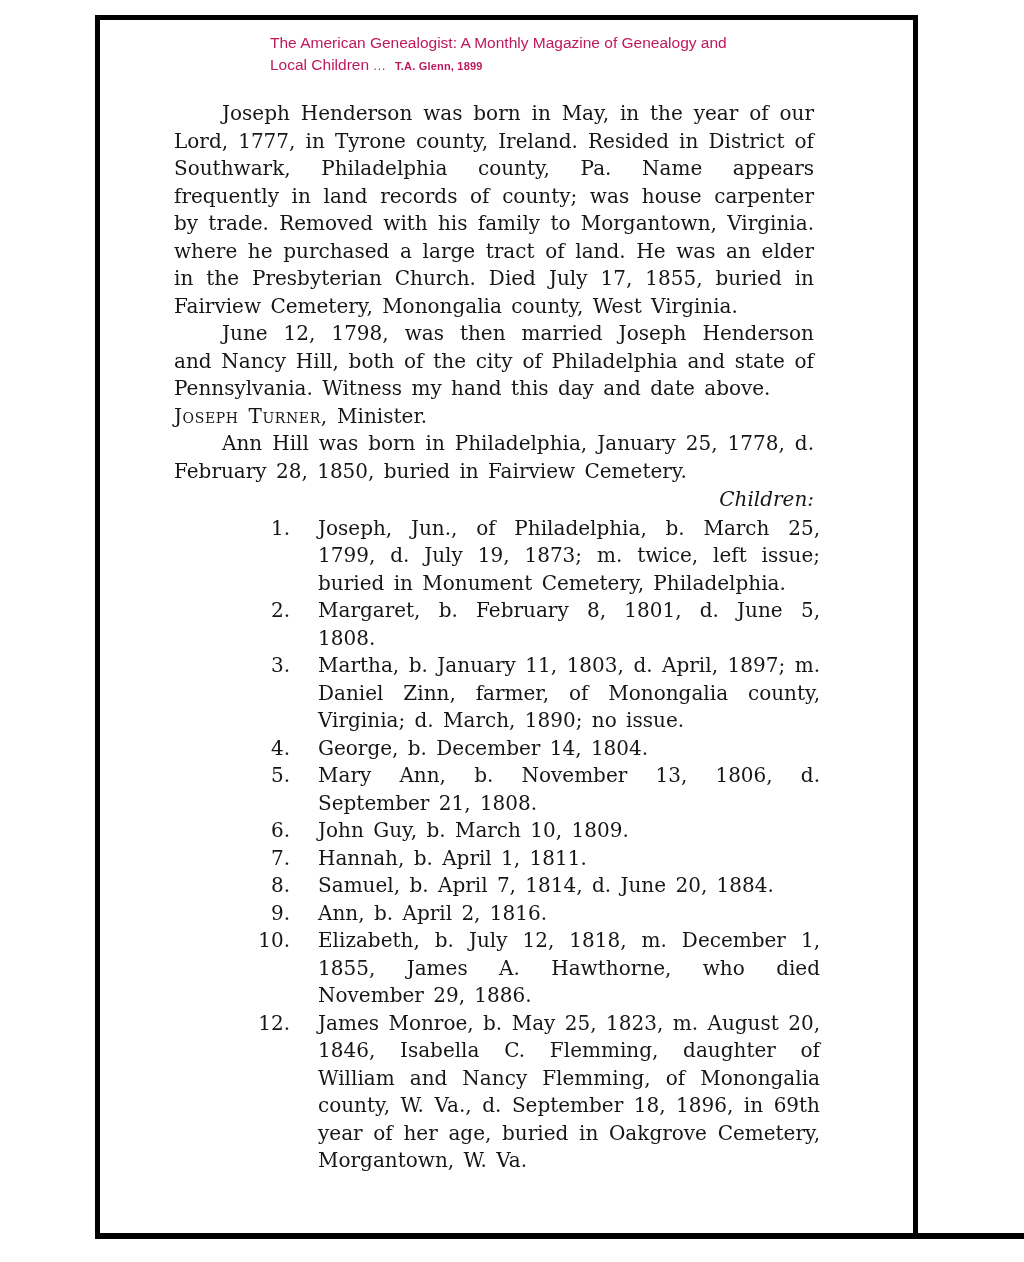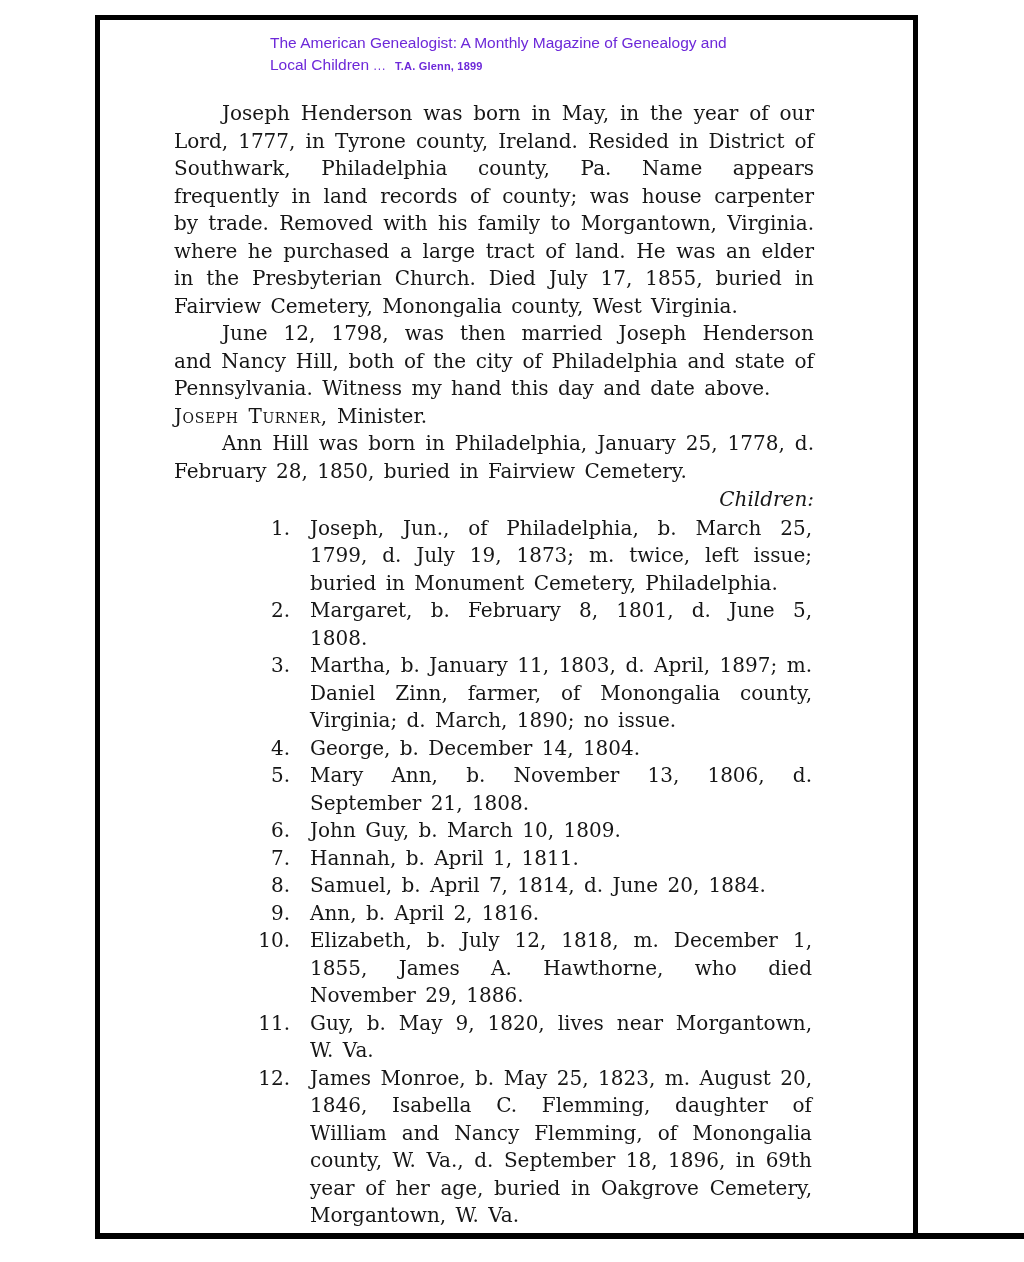--- a/index.html
+++ b/index.html
@@ -36,21 +36,21 @@
   }
   
   .gb-header {
     position: absolute;
     left: 170px;
     top: 12px;
     width: 560px;
     font-family: "Liberation Sans", sans-serif;
     font-size: 15.5px;
     line-height: 22px;
-    color: #6d28d9;
+    color: #be185d;
   }
   .gb-ellipsis {
     font-size: 12px;
     letter-spacing: 1px;
   }
   .gb-attribution {
     font-size: 11px;
     font-weight: 600;
     letter-spacing: 0.2px;
   }
@@ -96,20 +96,21 @@
     flex: none;
     width: 136px;
     box-sizing: border-box;
     padding-right: 20px;
     text-align: right;
   }
   .child-text {
     flex: none;
     width: 502px;
     text-align: justify;
+    margin-left: 8px;
   }
 </style>
 </head>
 <body>
 
 <div class="canvas">
   <div class="page">
 
     <div class="gb-header">
       <div>The American Genealogist: A Monthly Magazine of Genealogy and</div>
@@ -158,24 +159,20 @@
         </div>
         <div class="child-row">
           <div class="child-num">9.</div>
           <div class="child-text">Ann, b. April 2, 1816.</div>
         </div>
         <div class="child-row">
           <div class="child-num">10.</div>
           <div class="child-text">Elizabeth, b. July 12, 1818, m. December 1, 1855, James A. Hawthorne, who died November 29, 1886.</div>
         </div>
         <div class="child-row">
-          <div class="child-num">11.</div>
-          <div class="child-text">Guy, b. May 9, 1820, lives near Morgantown, W. Va.</div>
-        </div>
-        <div class="child-row">
           <div class="child-num">12.</div>
           <div class="child-text">James Monroe, b. May 25, 1823, m. August 20, 1846, Isabella C. Flemming, daughter of William and Nancy Flemming, of Monongalia county, W. Va., d. September 18, 1896, in 69th year of her age, buried in Oakgrove Cemetery, Morgantown, W. Va.</div>
         </div>
       </div>
     </div>
 
   </div>
   <div class="bottom-rule"></div>
 </div>
 

